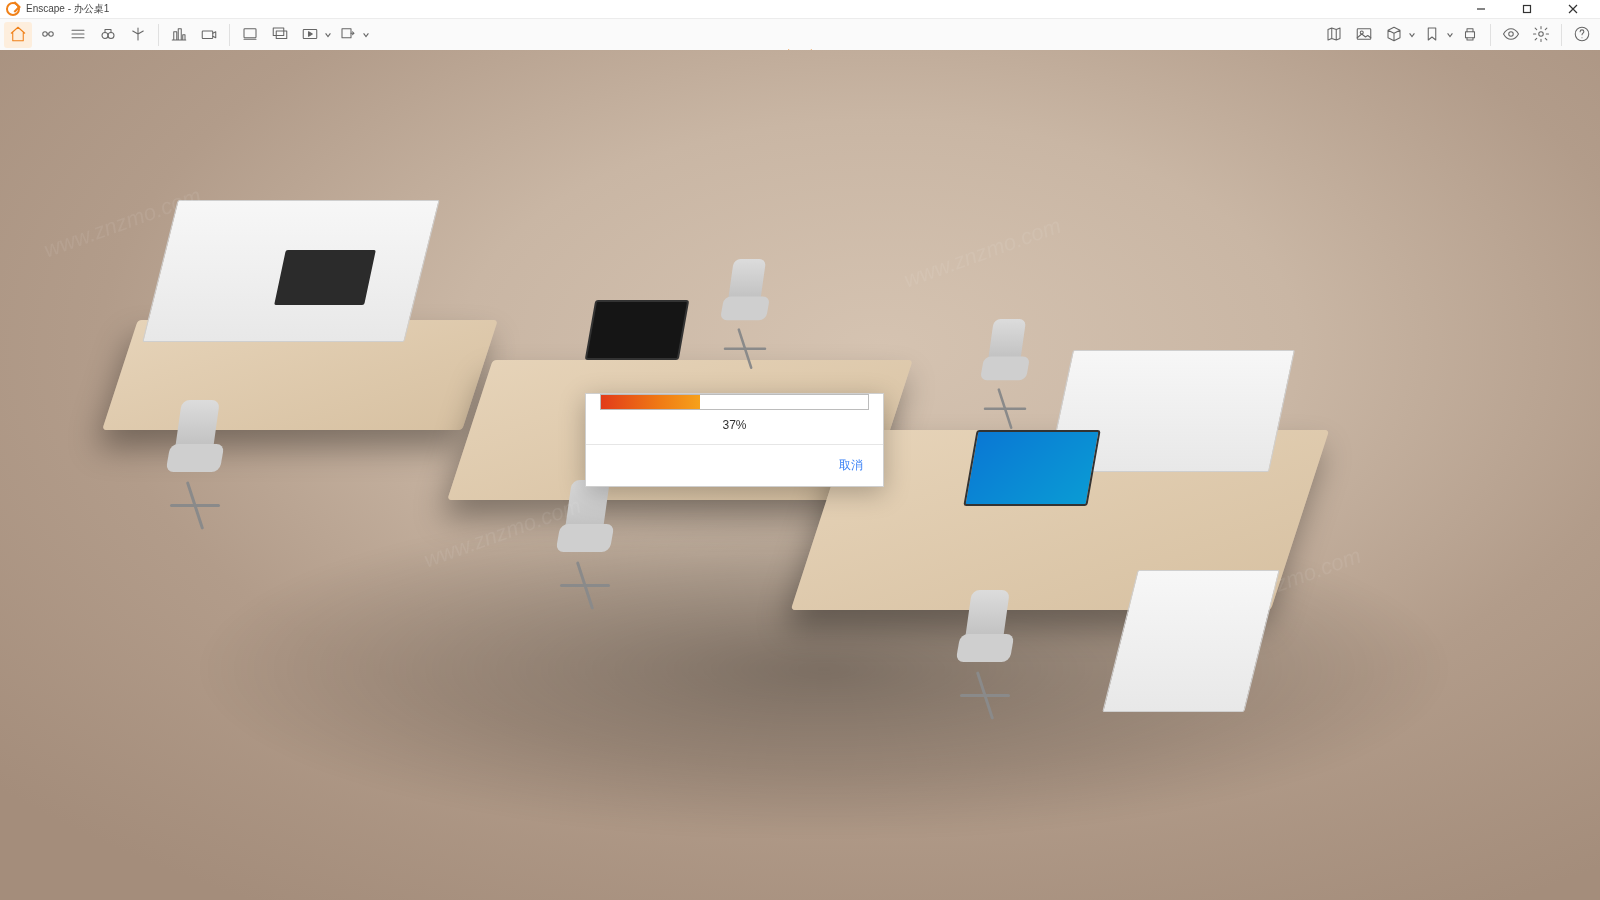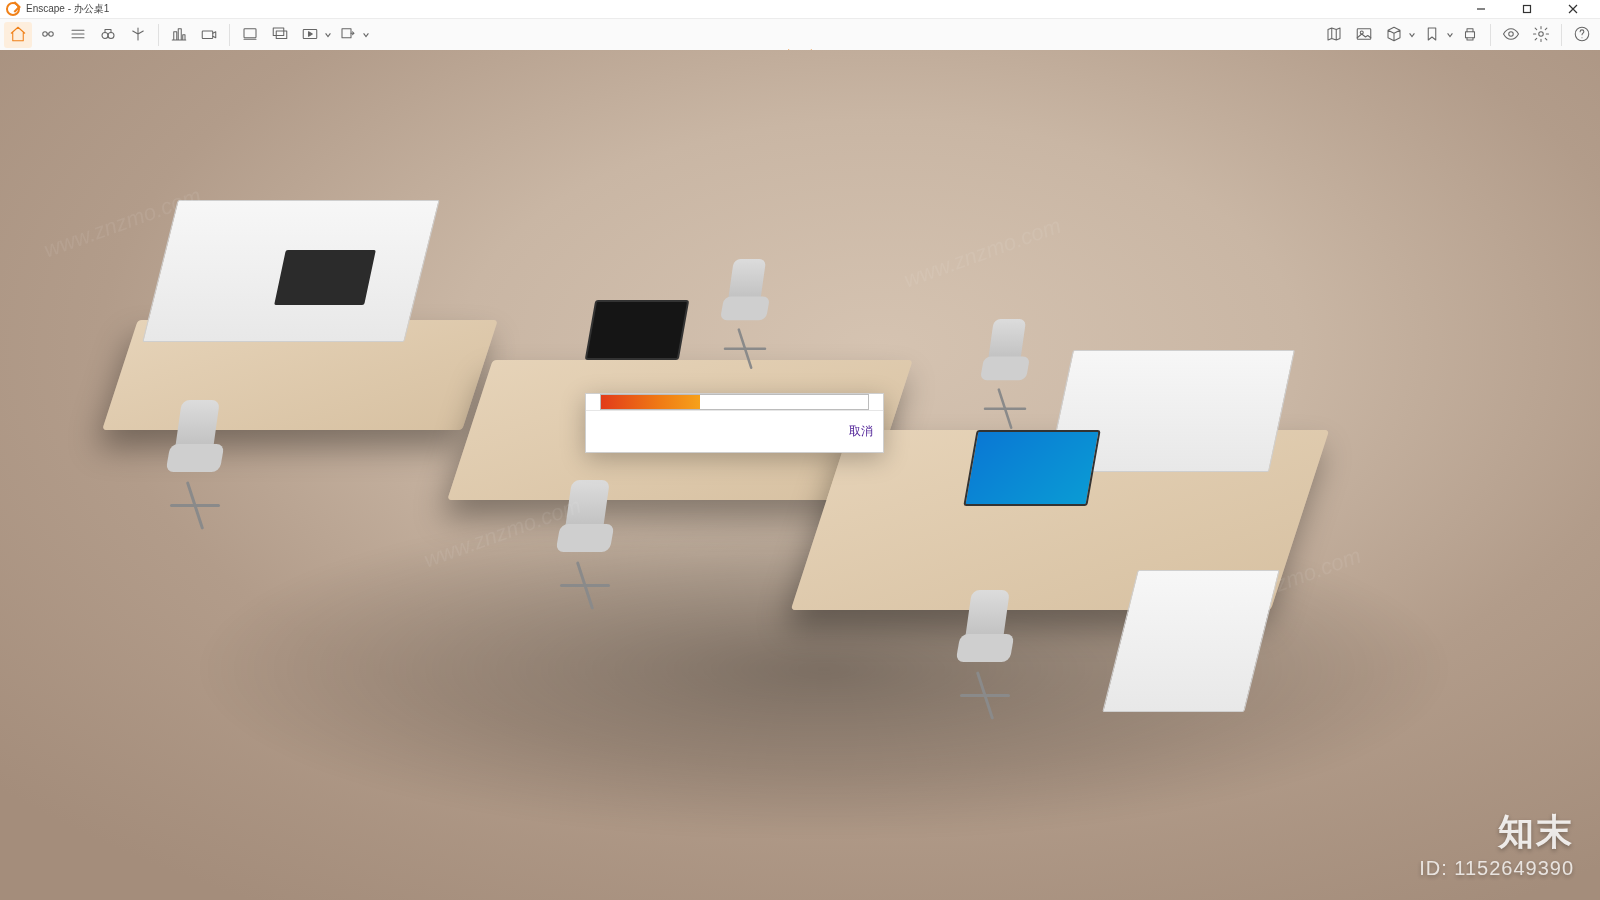--- a/index.html
+++ b/index.html
@@ -63,21 +63,21 @@
   .watermark-br .wm1{font-size:36px;font-weight:600;letter-spacing:2px;text-shadow:0 2px 4px rgba(0,0,0,.3);}
   .watermark-br .wm2{font-size:20px;letter-spacing:1px;opacity:.9;text-shadow:0 2px 4px rgba(0,0,0,.3);}
   .wm-diag{position:absolute;color:rgba(255,255,255,0.08);font-size:22px;font-style:italic;white-space:nowrap;transform:rotate(-20deg);pointer-events:none;}
 
   
   .dialog{position:absolute;left:585px;top:343px;width:297px;background:#fff;border:1px solid #cfcfcf;box-shadow:0 6px 24px rgba(0,0,0,.25);font-size:12px;}
   .dialog .dtitle{padding:14px 14px 10px 14px;color:#333;}
   .dialog .bar-outer{margin:0 14px;height:14px;border:1px solid #bcbcbc;background:#fff;position:relative;}
   .dialog .bar-inner{position:absolute;left:0;top:0;bottom:0;background:linear-gradient(90deg,#e23b1a 0%,#f07b14 60%,#f6a11b 100%);}
   .dialog .pct{text-align:center;padding:8px 0 12px 0;color:#333;}
-  .dialog .dfooter{border-top:1px solid #e6e6e6;padding:10px 4px;text-align:right;color:#4c1d95;}
+  .dialog .dfooter{border-top:1px solid #e6e6e6;padding:10px 14px;text-align:right;color:#3b82f6;}
   .dialog .cancel{display:inline-block;padding:2px 6px;cursor:default;}
 
   
   .viewport-border-l,.viewport-border-r{position:absolute;top:0;bottom:0;width:5px;background:#000;}
   .viewport-border-l{left:0}.viewport-border-r{right:0}
   .viewport-border-b{position:absolute;left:0;right:0;bottom:0;height:6px;background:#000;}
 </style>
 </head>
 <body>
 
@@ -297,27 +297,24 @@
         <div class="back"></div>
         <div class="seat"></div>
         <div class="base"></div>
       </div>
 
     <div class="wm-diag" style="left:40px;top:160px">www.znzmo.com</div>
     <div class="wm-diag" style="left:420px;top:470px">www.znzmo.com</div>
     <div class="wm-diag" style="left:900px;top:190px">www.znzmo.com</div>
     <div class="wm-diag" style="left:1200px;top:520px">www.znzmo.com</div>
 
-    <div class="watermark-br">
-      <div class="wm1">知末</div>
-      <div class="wm2">ID: 1152649390</div>
-    </div>
   </div>
 
   <div class="dialog">
     <div class="bar-outer">
       <div class="bar-inner" style="width:37%"></div>
     </div>
+    <div class="pct">37%</div>
     <div class="dfooter">
       <span class="cancel">取消</span>
     </div>
   </div>
 </div>
 
 </body></html>

